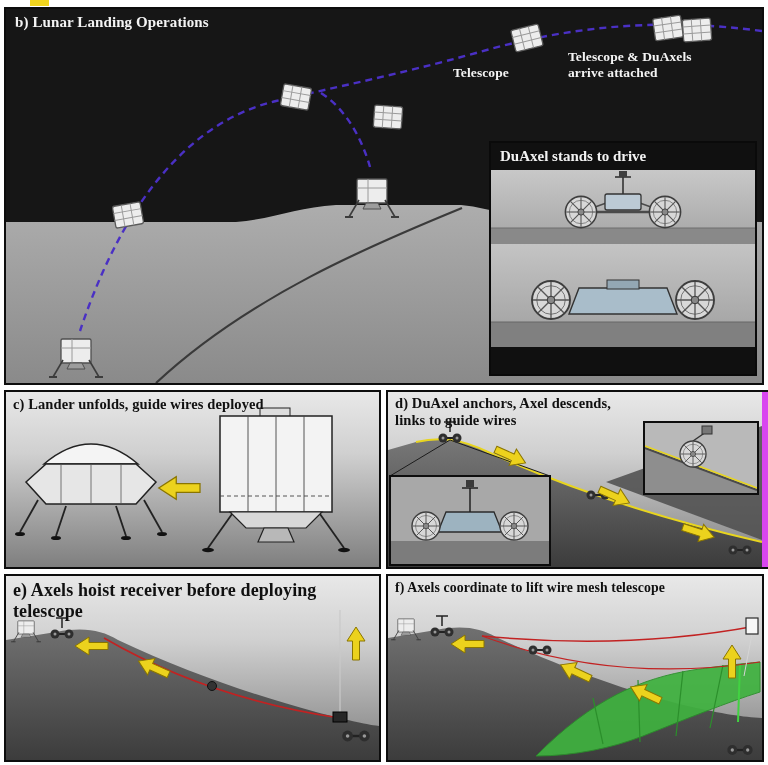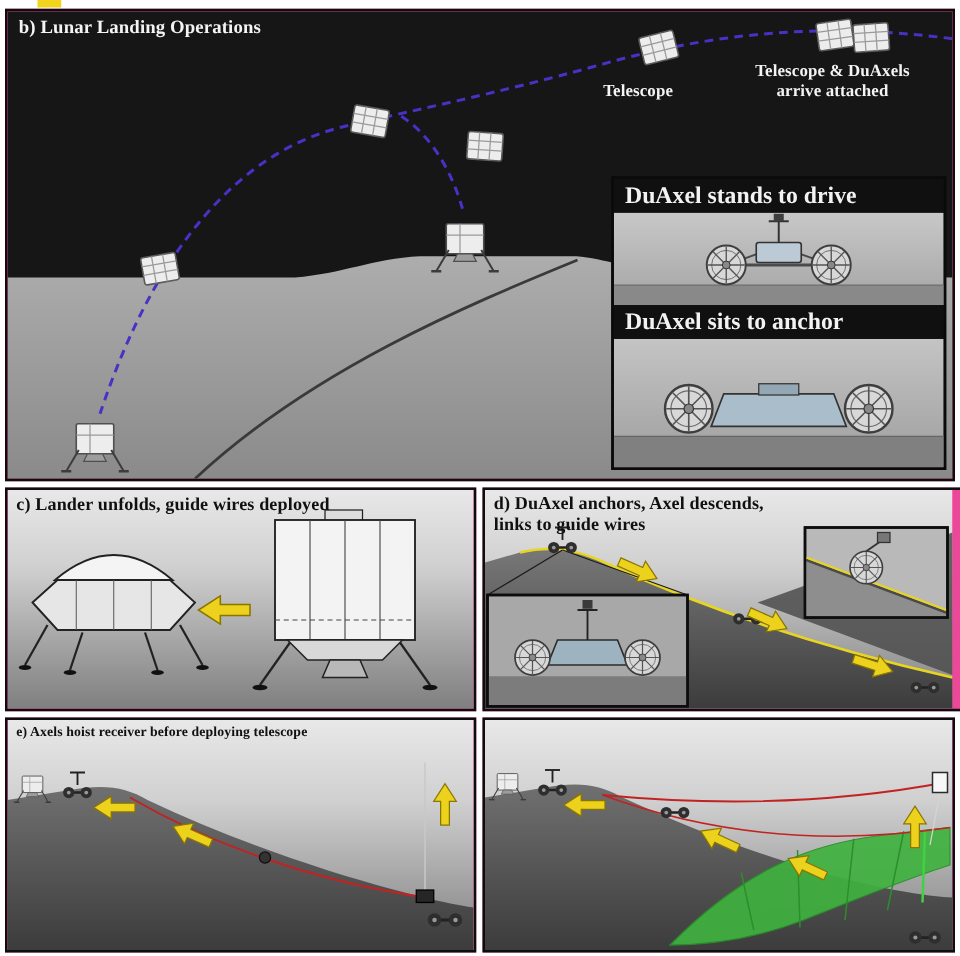--- a/index.html
+++ b/index.html
@@ -1,29 +1,29 @@
 <!DOCTYPE html>
 <html><head>
 <meta charset="utf-8">
 <style>
   *{margin:0;padding:0;box-sizing:border-box}
   html,body{background:#ffffff}
   body{width:768px;height:765px;font-family:"Liberation Serif",serif}
   .page{position:relative;width:768px;height:765px;background:#fff;overflow:hidden}
   .frag{position:absolute;background:#f0d41e}
-  .panel{position:absolute;border:2px solid #0d0d0d;overflow:hidden;background:#ec4899}
+  .panel{position:absolute;border:2px solid #0d0d0d;overflow:hidden;background:#d946ef}
   .art{position:absolute;left:0;top:0;display:block}
   .lbl{position:absolute;white-space:pre-line;line-height:1.18;font-weight:700;letter-spacing:.1px;font-size:13.5px}
   .light{color:#f4f4f4}
   .dark{color:#101010}
-  .center{text-align:center}
+  .center{}
   .panel-title{font-size:14.5px;font-weight:700}
   .panel-title.big{font-size:15px}
   .inset{position:absolute;border:2px solid #0a0a0a;background:#101010}
-  .inset-band{height:27px;line-height:27px;padding-left:9px;color:#f2f2f2;font-weight:700;font-size:19px;white-space:nowrap;overflow:hidden}
+  .inset-band{height:27px;line-height:27px;padding-left:9px;color:#f2f2f2;font-weight:700;font-size:15px;white-space:nowrap;overflow:hidden}
   .inset-illo{position:relative;overflow:hidden}
   .inset-illo svg{display:block}
 </style>
 </head>
 <body>
 
 <svg width="0" height="0" style="position:absolute" aria-hidden="true">
   <defs>
     <g id="def-craft">
       <rect x="-14" y="-11" width="28" height="22" rx="2" fill="#ededed" stroke="#5a5a5a" stroke-width="1.3"></rect>
@@ -63,21 +63,21 @@
       <circle cx="-7" r="1.5" fill="#999"></circle>
         <circle cx="7" r="1.5" fill="#999"></circle>
     </g>
   </defs>
 </svg>
 
 <div class="page">
 
   <div class="frag" style="left:30px;top:0;width:19px;height:6px"></div>
 
-  <div class="panel" style="left:4px;top:7px;width:760px;height:378px;background:#ec4899">
+  <div class="panel" style="left:4px;top:7px;width:760px;height:378px;background:#0f766e">
     <svg class="art" width="756" height="374" viewBox="0 0 756 374">
       <defs>
         <linearGradient id="gGroundB" x1="0" y1="0" x2="0" y2="1">
           <stop offset="0" stop-color="#adadad"></stop>
             <stop offset="1" stop-color="#8a8a8a"></stop>
         </linearGradient>
       </defs>
       <rect width="756" height="374" fill="#161616"></rect>
       <path d="M0,213 L230,213 C268,210 292,198 330,196 L455,196 C478,198 498,206 528,210 L756,213 L756,374 L0,374 Z" fill="url(#gGroundB)"></path>
       <path d="M456,199 C368,235 243,287 150,374" fill="none" stroke="#3a3a3a" stroke-width="2.2"></path>
@@ -115,21 +115,20 @@
           <line x1="118" y1="32" x2="90" y2="42" stroke="#4a4a4a" stroke-width="1.5"></line>
           <line x1="146" y1="32" x2="174" y2="42" stroke="#4a4a4a" stroke-width="1.5"></line>
           <use href="#def-wheel" transform="translate(90,42) scale(0.78)"></use>
           <use href="#def-wheel" transform="translate(174,42) scale(0.78)"></use>
           <rect x="114" y="24" width="36" height="16" rx="2" fill="#bccad5" stroke="#333" stroke-width="1.3"></rect>
           <line x1="132" y1="24" x2="132" y2="7" stroke="#333" stroke-width="1.6"></line>
           <line x1="124" y1="7" x2="140" y2="7" stroke="#333" stroke-width="1.6"></line>
           <rect x="128" y="1" width="8" height="6" fill="#3e3e3e"></rect>
         </svg>
       </div>
-      <div class="inset-band">DuAxel sits to anchor</div>
       <div class="inset-illo" style="height:103px">
         <svg width="264" height="103" viewBox="0 0 264 103">
           <defs>
             <linearGradient id="gIns2" x1="0" y1="0" x2="0" y2="1">
               <stop offset="0" stop-color="#c4c4c4"></stop>
                 <stop offset="1" stop-color="#9e9e9e"></stop>
             </linearGradient>
           </defs>
           <rect width="264" height="103" fill="url(#gIns2)"></rect>
           <rect y="78" width="264" height="25" fill="#808080"></rect>
@@ -275,21 +274,21 @@
       <g>
         <line x1="56" y1="52" x2="56" y2="42" stroke="#222" stroke-width="1.5"></line>
         <line x1="50" y1="42" x2="62" y2="42" stroke="#222" stroke-width="1.5"></line>
         <use href="#def-mini-rover" transform="translate(56,58)"></use>
       </g>
       <use href="#def-mini-rover" transform="translate(350,160) scale(1.2)"></use>
       <use href="#def-arrow" transform="translate(86,70) rotate(180)"></use>
       <use href="#def-arrow" transform="translate(148,92) rotate(204)"></use>
       <use href="#def-arrow" transform="translate(350,68) rotate(-90)"></use>
     </svg>
-    <div class="lbl dark panel-title" style="left:7px;top:4px;width:360px;font-size:11px">e) Axels hoist receiver before deploying telescope</div>
+    <div class="lbl dark panel-title" style="left:7px;top:4px;width:360px;font-size:18px">e) Axels hoist receiver before deploying telescope</div>
   </div>
 
   <div class="panel" style="left:386px;top:574px;width:378px;height:188px">
     <svg class="art" width="374" height="184" viewBox="0 0 374 184">
       <defs>
         <linearGradient id="gBgF" x1="0" y1="0" x2="0" y2="1">
           <stop offset="0" stop-color="#e8e8e8"></stop>
             <stop offset="0.35" stop-color="#d0d0d0"></stop>
             <stop offset="1" stop-color="#7f7f7f"></stop>
         </linearGradient>
@@ -318,15 +317,16 @@
         <line x1="48" y1="40" x2="60" y2="40" stroke="#222" stroke-width="1.5"></line>
         <use href="#def-mini-rover" transform="translate(54,56)"></use>
       </g>
       <use href="#def-mini-rover" transform="translate(152,74)"></use>
       <use href="#def-mini-rover" transform="translate(352,174) scale(1.1)"></use>
       <use href="#def-arrow" transform="translate(80,68) rotate(180)"></use>
       <use href="#def-arrow" transform="translate(188,96) rotate(205)"></use>
       <use href="#def-arrow" transform="translate(258,118) rotate(205)"></use>
       <use href="#def-arrow" transform="translate(344,86) rotate(-90)"></use>
     </svg>
+    <div class="lbl dark panel-title" style="left:7px;top:4px;width:360px;font-size:13.8px">f) Axels coordinate to lift wire mesh telescope</div>
   </div>
 
 </div>
 
 </body></html>

